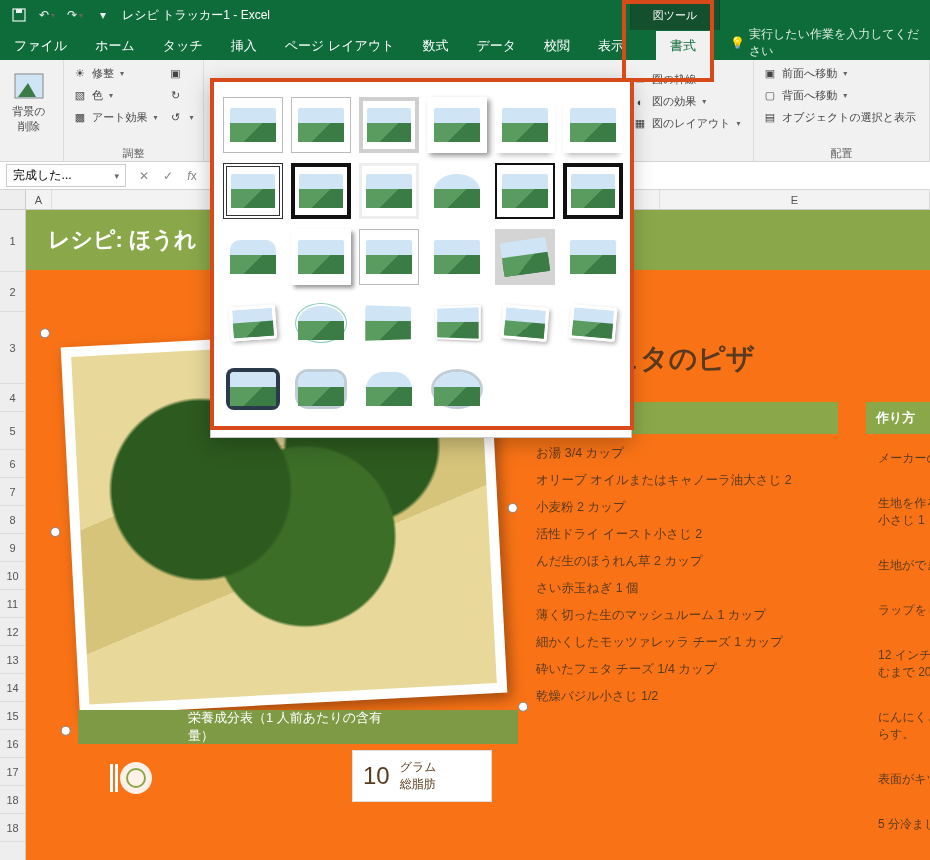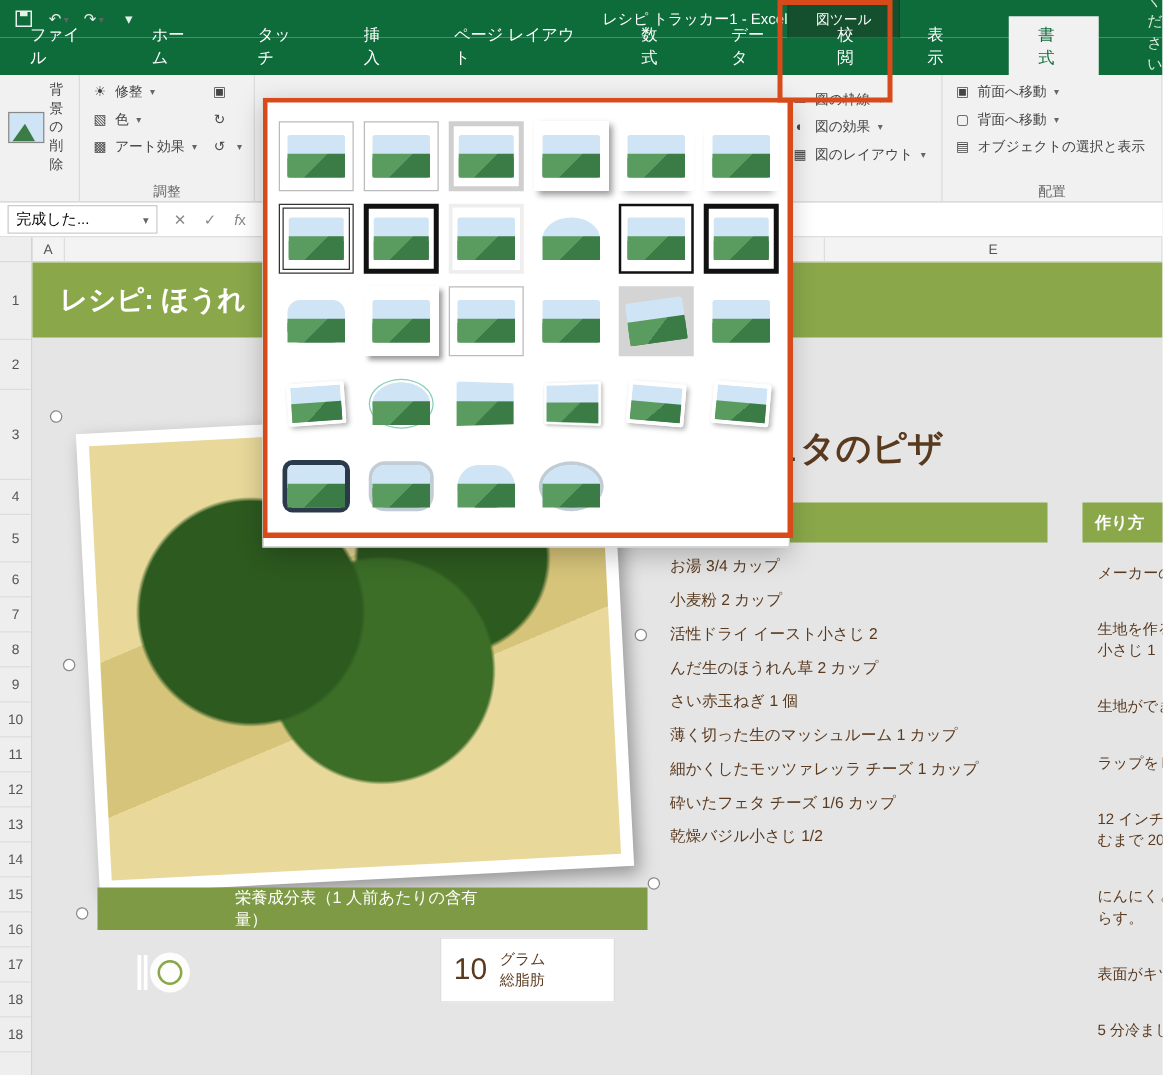--- a/index.html
+++ b/index.html
@@ -2,35 +2,35 @@
 <html><head>
 <meta charset="utf-8">
 <style>
 * { margin: 0; padding: 0; box-sizing: border-box; font-family: "Meiryo UI", "Segoe UI", sans-serif; }
 body { width: 930px; height: 860px; overflow: hidden; background: #fff; position: relative; }
 
 
 .titlebar { height: 30px; background: linear-gradient(#0e6b3a,#0e6b3a); display: flex; align-items: center; color: #fff; font-size: 12px; }
 .qat { display: flex; gap: 10px; padding: 0 10px; align-items: center; }
 .qat-btn { width: 18px; height: 18px; display: flex; align-items: center; justify-content: center; color: #fff; opacity: .9; }
-.title-center { flex: 1; text-align: right; }
+.title-center { flex: 1; text-align: left; }
 .tooltab-wrap { width: 90px; height: 30px; background: #144f2e; display: flex; align-items: center; justify-content: center; font-size: 11px; border-left: 1px solid #0a4a28; border-right: 1px solid #0a4a28; }
 
 
 .ribbon-tabs { height: 30px; background: #0e6b3a; display: flex; align-items: flex-end; color: #fff; font-size: 13px; }
-.ribbon-tabs .tab { padding: 6px 24px 5px; cursor: pointer; }
+.ribbon-tabs .tab { padding: 6px 14px 5px; cursor: pointer; }
 .ribbon-tabs .tab.active { background: #f1f1f1; color: #0e6b3a; }
 .ribbon-tabs .tell { flex: 1; padding-left: 20px; color: #dbeedf; font-size: 12px; display: flex; align-items: center; gap: 4px; }
 
 
 .ribbon-body { height: 102px; background: #f1f1f1; border-bottom: 1px solid #d4d4d4; display: flex; font-size: 11px; color: #444; position: relative; }
 .rgroup { border-right: 1px solid #dcdcdc; display: flex; flex-direction: column; justify-content: space-between; padding: 4px 6px 2px; }
 .rgroup-label { text-align: center; color: #666; padding-top: 2px; margin-top: 18px; }
 .rgroup-content { flex: 1; display: flex; align-items: center; gap: 6px; }
-.big-btn { display: flex; align-items: center; justify-content: center; width: 46px; height: 72px; gap: 2px; }
+.big-btn { display: flex; flex-direction: column; align-items: center; justify-content: center; width: 46px; height: 72px; gap: 2px; }
 .big-btn .ic { width: 32px; height: 32px; display: flex; align-items: center; justify-content: center; }
 .mini-row { display: flex; flex-direction: column; gap: 4px; }
 .mini-item { display: flex; align-items: center; gap: 4px; padding: 1px 2px; white-space: nowrap; }
 .drop-tri { font-size: 8px; color: #666; margin-left: 2px; }
 .mini-ic { width: 16px; height: 16px; display: inline-flex; align-items: center; justify-content: center; }
 
 
 .gallery-pop { position: absolute; left: 210px; top: 78px; width: 422px; background: #fff; border: 1px solid #c8c8c8; box-shadow: 0 6px 20px rgba(0,0,0,.25); padding: 18px 12px 20px; z-index: 50; }
 .gallery-grid { display: grid; grid-template-columns: repeat(6, 60px); grid-auto-rows: 56px; gap: 10px 8px; }
 .style-thumb { border: 1px solid transparent; display: flex; align-items: center; justify-content: center; padding: 4px; cursor: pointer; }
@@ -79,21 +79,21 @@
 
 
 .sheet { position: relative; height: 650px; display: flex; }
 .rowhdrs { width: 26px; background: #eee; border-right: 1px solid #ccc; font-size: 11px; color: #555; }
 .rowhdrs div { height: 28px; border-bottom: 1px solid #ddd; display: flex; align-items: center; justify-content: center; }
 .rowhdrs .r1 { height: 62px; }
 .rowhdrs .r2 { height: 40px; }
 .rowhdrs .r3 { height: 72px; }
 .rowhdrs .r5 { height: 38px; }
 
-.content { flex: 1; position: relative; background: #e5e5e5; }
+.content { flex: 1; position: relative; background: #f97316; }
 .recipe-banner { height: 60px; background: #8aa84a; display: flex; align-items: center; padding: 0 22px; color: #fff; font-size: 22px; font-weight: bold; }
 .title-row { position: absolute; left: 500px; top: 130px; font-size: 28px; font-weight: bold; color: #5a3a1f; }
 .photo-wrap { position: absolute; left: 28px; top: 110px; width: 460px; height: 400px; }
 .photo-sel { position: absolute; inset: 0; transform: rotate(-3deg); }
 .photo-frame { position: absolute; inset: 16px; background: #fff; box-shadow: 4px 6px 14px rgba(0,0,0,.35); }
 .photo-img { position: absolute; inset: 10px; background:
   radial-gradient(circle at 30% 40%, #2d5a1f 0 25%, transparent 26%),
   radial-gradient(circle at 55% 55%, #3c6e28 0 30%, transparent 31%),
   radial-gradient(circle at 70% 30%, #2d5a1f 0 20%, transparent 21%),
   linear-gradient(160deg,#e8d89a 0 35%,#d6c47a 35% 60%,#e8d89a 60%);
@@ -321,27 +321,28 @@
     <div class="nutri-card">
       <span class="num">10</span>
       <span style="white-space:pre-line">グラム
 総脂肪</span>
     </div>
 
     <div class="ing-header">材料</div>
     <div class="inst-header">作り方</div>
     <div class="ing-list" id="ing-list">
         <div>お湯 3/4 カップ</div>
+        <div>オリーブ オイルまたはキャノーラ油大さじ 2</div>
         <div>小麦粉 2 カップ</div>
         <div>活性ドライ イースト小さじ 2</div>
         <div>んだ生のほうれん草 2 カップ</div>
         <div>さい赤玉ねぎ 1 個</div>
         <div>薄く切った生のマッシュルーム 1 カップ</div>
         <div>細かくしたモッツァレッラ チーズ 1 カップ</div>
-        <div>砕いたフェタ チーズ 1/6 カップ</div>
+        <div>砕いたフェタ チーズ 1/4 カップ</div>
         <div>乾燥バジル小さじ 1/2</div>
       </div>
     <div class="inst-list" id="inst-list">
         <div style="white-space: pre-line;">メーカーの説明</div>
         <div style="white-space: pre-line;">生地を作る。5
 小さじ 1 ～ 2</div>
         <div style="white-space: pre-line;">生地ができたら</div>
         <div style="white-space: pre-line;">ラップをして 15</div>
         <div style="white-space: pre-line;">12 インチのピ
 むまで 20 分</div>

